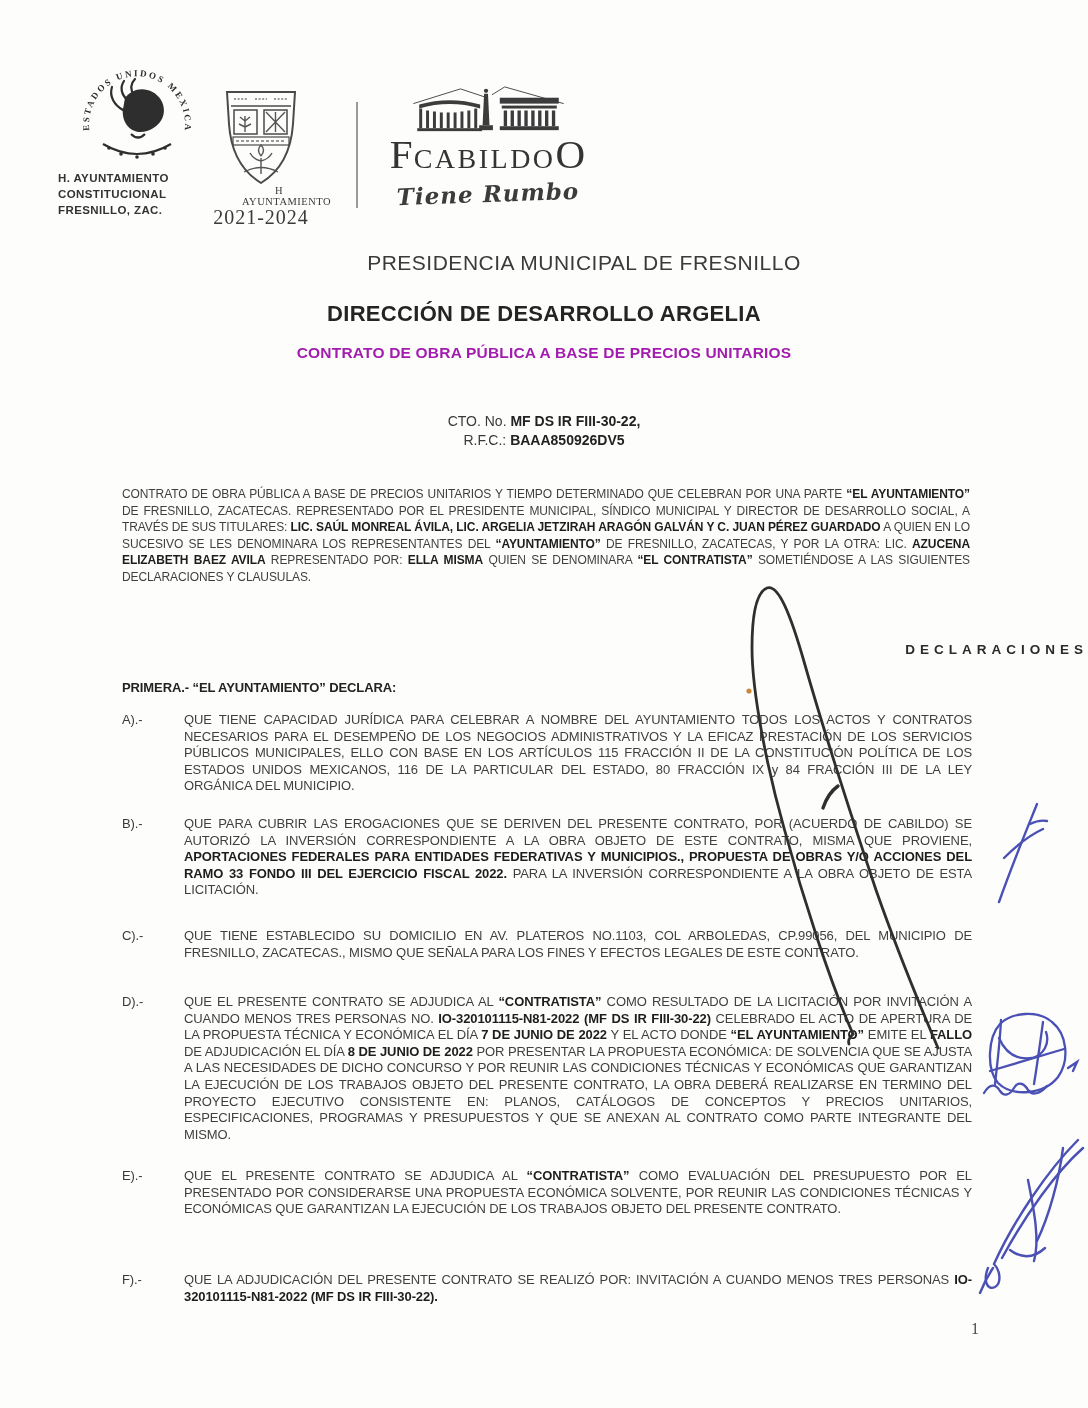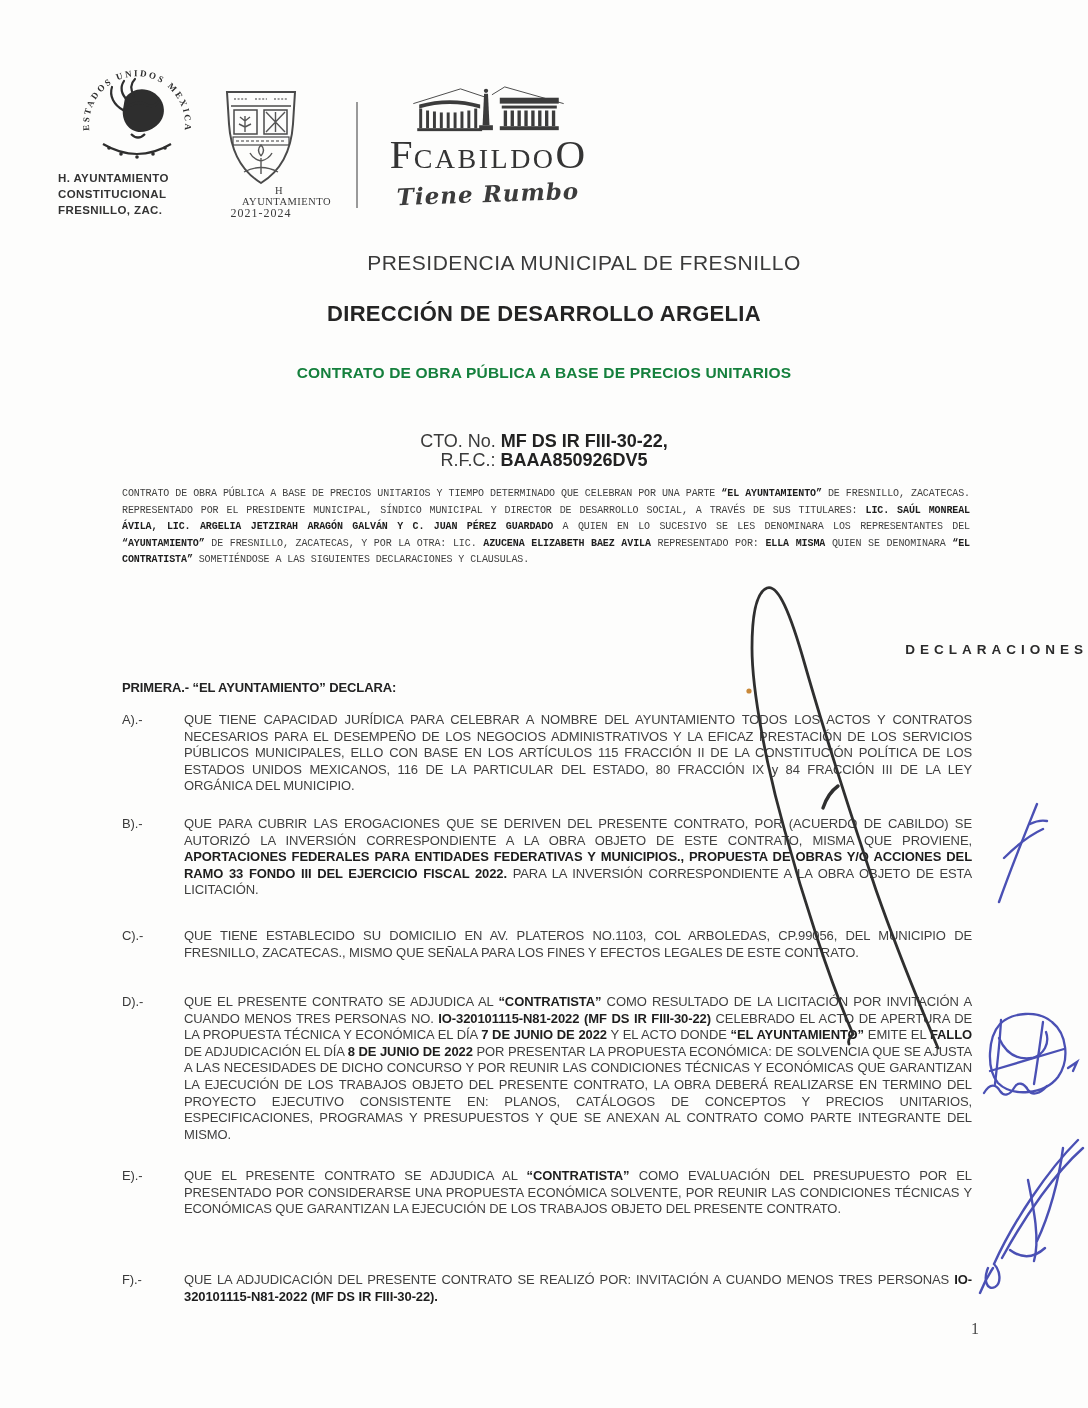--- a/index.html
+++ b/index.html
@@ -18,47 +18,47 @@
     position:absolute;left:58px;top:170px;width:164px;
     text-align:left;font-weight:700;font-size:11.5px;line-height:16px;
     color:#333;letter-spacing:.4px;
   }
   .hdr-shield{position:absolute;left:221px;top:86px;width:80px;height:100px;}
   .hdr-shield-caption{
     position:absolute;left:206px;top:185px;width:110px;text-align:center;
     font-family:"Liberation Serif",serif;color:#3a3a3a;
   }
   .hdr-shield-caption .l1{font-size:10.5px;letter-spacing:.5px;display:block;margin-left:36px;}
-  .hdr-shield-caption .l2{font-size:12px;letter-spacing:1px;display:block;margin-top:-1px;}
+  .hdr-shield-caption .l2{font-size:20px;letter-spacing:1px;display:block;margin-top:-1px;}
   .hdr-divider{position:absolute;left:356px;top:102px;width:2px;height:106px;background:#9a9a9a;}
   .hdr-logo{position:absolute;left:372px;top:82px;width:232px;text-align:center;}
   .hdr-logo .monument{display:block;margin:0 auto;}
   .logo-name{
     font-family:"Liberation Serif",serif;color:#343434;
     line-height:34px;letter-spacing:1px;white-space:nowrap;margin-top:-2px;
   }
   .logo-name .cap{font-size:41px;}
   .logo-name .mid{font-size:28px;letter-spacing:2.5px;}
   .logo-tagline{
     font-family:"DejaVu Serif",serif;font-style:italic;font-weight:700;
     font-size:23px;color:#3c3c3c;margin-top:0px;letter-spacing:1px;
     transform:rotate(-2deg);
   }
   
   .t-center{position:absolute;left:0;width:100%;text-align:center;}
   .title1{top:251px;font-size:21px;letter-spacing:.5px;color:#3a3a3a;margin-left:40px;}
   .title2{top:301px;font-size:22px;font-weight:700;color:#242424;letter-spacing:.3px;}
-  .title3{top:364px;font-size:15.5px;font-weight:700;color:#15803d;letter-spacing:.2px;}
-  .cto-block{top:432px;font-size:18px;line-height:19px;color:#3a3a3a;text-align:center;}
+  .title3{top:344px;font-size:15.5px;font-weight:700;color:#a21caf;letter-spacing:.2px;}
+  .cto-block{top:412px;font-size:14px;line-height:19px;color:#3a3a3a;text-align:center;}
   .cto-block .b{font-weight:700;color:#222;}
   
   .par{
     position:absolute;left:122px;width:848px;
-    font-size:10px;line-height:16.6px;text-align:justify;
-    color:#3f3f3f;letter-spacing:-0.1px;font-family:Liberation Mono, monospace;
+    font-size:12px;line-height:16.6px;text-align:justify;
+    color:#3f3f3f;letter-spacing:-0.1px;
   }
   .par .b, .item .b{font-weight:700;color:#1d1d1d;}
   .decl-heading{
     position:absolute;left:0;top:642px;width:100%;text-align:right;
     font-size:13.5px;font-weight:700;letter-spacing:5px;color:#2b2b2b;
   }
   .primera{
     position:absolute;left:122px;top:680px;
     font-size:13px;font-weight:700;color:#222;letter-spacing:-0.1px;
   }

